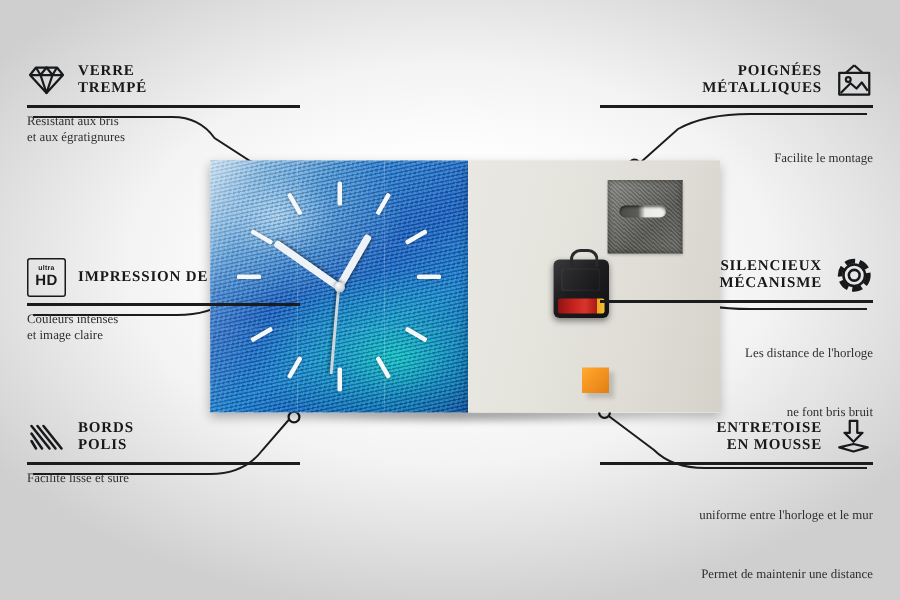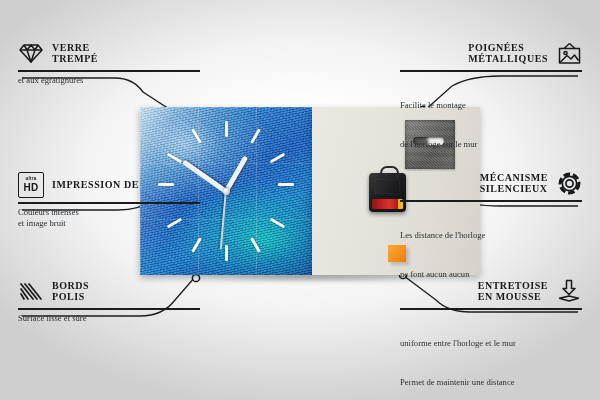--- a/index.html
+++ b/index.html
@@ -106,22 +106,22 @@
   .ftitle{
     font-size:10px;font-weight:bold;letter-spacing:.55px;color:#16181a;
     text-transform:uppercase;white-space:nowrap;
   }
   .rule{height:1.6px;background:#1a1c1e;margin:4px 0 3px;}
   .fsub{font-size:8.6px;line-height:1.30;color:#2d3033;}
   .left .fhead{justify-content:flex-start;}
   .left .ftitles{text-align:left;}
   .left .fsub{text-align:left;}
   .right .fhead{justify-content:flex-end;flex-direction:row;}
-  .right .ftitles{text-align:left;}
-  .right .fsub{text-align:left;margin-top:28px;}
+  .right .ftitles{text-align:right;}
+  .right .fsub{text-align:right;margin-top:28px;}
   .ico{flex:0 0 auto;width:26px;height:26px;display:flex;align-items:center;justify-content:center;color:#17191b;}
   .ico svg{display:block;}
 
   
   .hd-badge{
     width:26px;height:24px;border:1.6px solid #17191b;border-radius:2px;
     display:flex;flex-direction:column;align-items:center;justify-content:center;line-height:1;
   }
   .hd-top{font-family:"Liberation Sans",sans-serif;font-size:4.6px;font-weight:bold;letter-spacing:.2px;color:#17191b;}
   .hd-main{font-family:"Liberation Sans",sans-serif;font-size:10px;font-weight:bold;letter-spacing:.2px;color:#17191b;margin-top:.5px;}
@@ -203,38 +203,39 @@
             <path d="M1 8h22M5 3l3 5 4-5 4 5 3-5M8 8l4 12 4-12"></path>
           </g>
         </svg>
       </span>
       <span class="ftitles">
         <div class="ftitle">VERRE</div>
         <div class="ftitle">TREMPÉ</div>
       </span>
     </div>
     <div class="rule"></div>
+    <div class="fsub">Résistant aux bris</div>
     <div class="fsub">et aux égratignures</div>
   </div>
 
   <div class="feature left" id="feat-impression">
     <div class="fhead">
       <span class="ico">
         <span class="hd-badge">
           <span class="hd-top">ultra</span>
           <span class="hd-main">HD</span>
         </span>
       </span>
       <span class="ftitles">
         <div class="ftitle">IMPRESSION DE</div>
       </span>
     </div>
     <div class="rule"></div>
     <div class="fsub">Couleurs intenses</div>
-    <div class="fsub">et image bruit</div>
+    <div class="fsub">et image claire</div>
   </div>
 
   <div class="feature left" id="feat-bords">
     <div class="fhead">
       <span class="ico">
         <svg width="24" height="22" viewBox="0 0 24 22">
           <g stroke="#17191b" stroke-width="1.7" stroke-linecap="round">
             <path d="M2 4 L14 19"></path>
             <path d="M6 4 L18 19"></path>
             <path d="M10 4 L22 19"></path>
@@ -242,21 +243,21 @@
             <path d="M2 14 L5 19"></path>
           </g>
         </svg>
       </span>
       <span class="ftitles">
         <div class="ftitle">BORDS</div>
         <div class="ftitle">POLIS</div>
       </span>
     </div>
     <div class="rule"></div>
-    <div class="fsub">Surface lisse et sûre</div>
+    <div class="fsub">Facilite lisse et sûre</div>
   </div>
 
   <div class="feature right" id="feat-poignees">
     <div class="fhead">
       <span class="ftitles">
         <div class="ftitle">POIGNÉES</div>
         <div class="ftitle">MÉTALLIQUES</div>
       </span>
       <span class="ico">
         <svg width="25" height="23" viewBox="0 0 25 23">
@@ -265,43 +266,42 @@
             <path d="M12.5 1.5 L18 6.5"></path>
             <rect x="2.5" y="6.5" width="20" height="14.5"></rect>
             <circle cx="8.5" cy="11" r="1.6"></circle>
             <path d="M3.5 20 L10 13.5 L14 17 L17.5 13 L21.5 18.5"></path>
           </g>
         </svg>
       </span>
     </div>
     <div class="rule"></div>
     <div class="fsub">Facilite le montage</div>
-    <div class="fsub">de l'horloge sur le mur</div>
   </div>
 
   <div class="feature right" id="feat-mecanisme">
     <div class="fhead">
       <span class="ftitles">
+        <div class="ftitle">SILENCIEUX</div>
         <div class="ftitle">MÉCANISME</div>
-        <div class="ftitle">SILENCIEUX</div>
       </span>
       <span class="ico">
         <svg width="25" height="25" viewBox="0 0 25 25">
           <g fill="none" stroke="#17191b" stroke-width="1.7">
             <path d="M12.5 2.2 a10.3 10.3 0 1 1 -0.1 0 Z" stroke="none"></path>
             <circle cx="12.5" cy="12.5" r="9.4" stroke-dasharray="6.6 2.9" stroke-width="3.1"></circle>
             <circle cx="12.5" cy="12.5" r="7.2"></circle>
             <circle cx="12.5" cy="12.5" r="3.6"></circle>
           </g>
         </svg>
       </span>
     </div>
     <div class="rule"></div>
     <div class="fsub">Les distance de l'horloge</div>
-    <div class="fsub">ne font aucun aucun</div>
+    <div class="fsub">ne font bris bruit</div>
   </div>
 
   <div class="feature right" id="feat-entretoise">
     <div class="fhead">
       <span class="ftitles">
         <div class="ftitle">ENTRETOISE</div>
         <div class="ftitle">EN MOUSSE</div>
       </span>
       <span class="ico">
         <svg width="24" height="24" viewBox="0 0 24 24">

